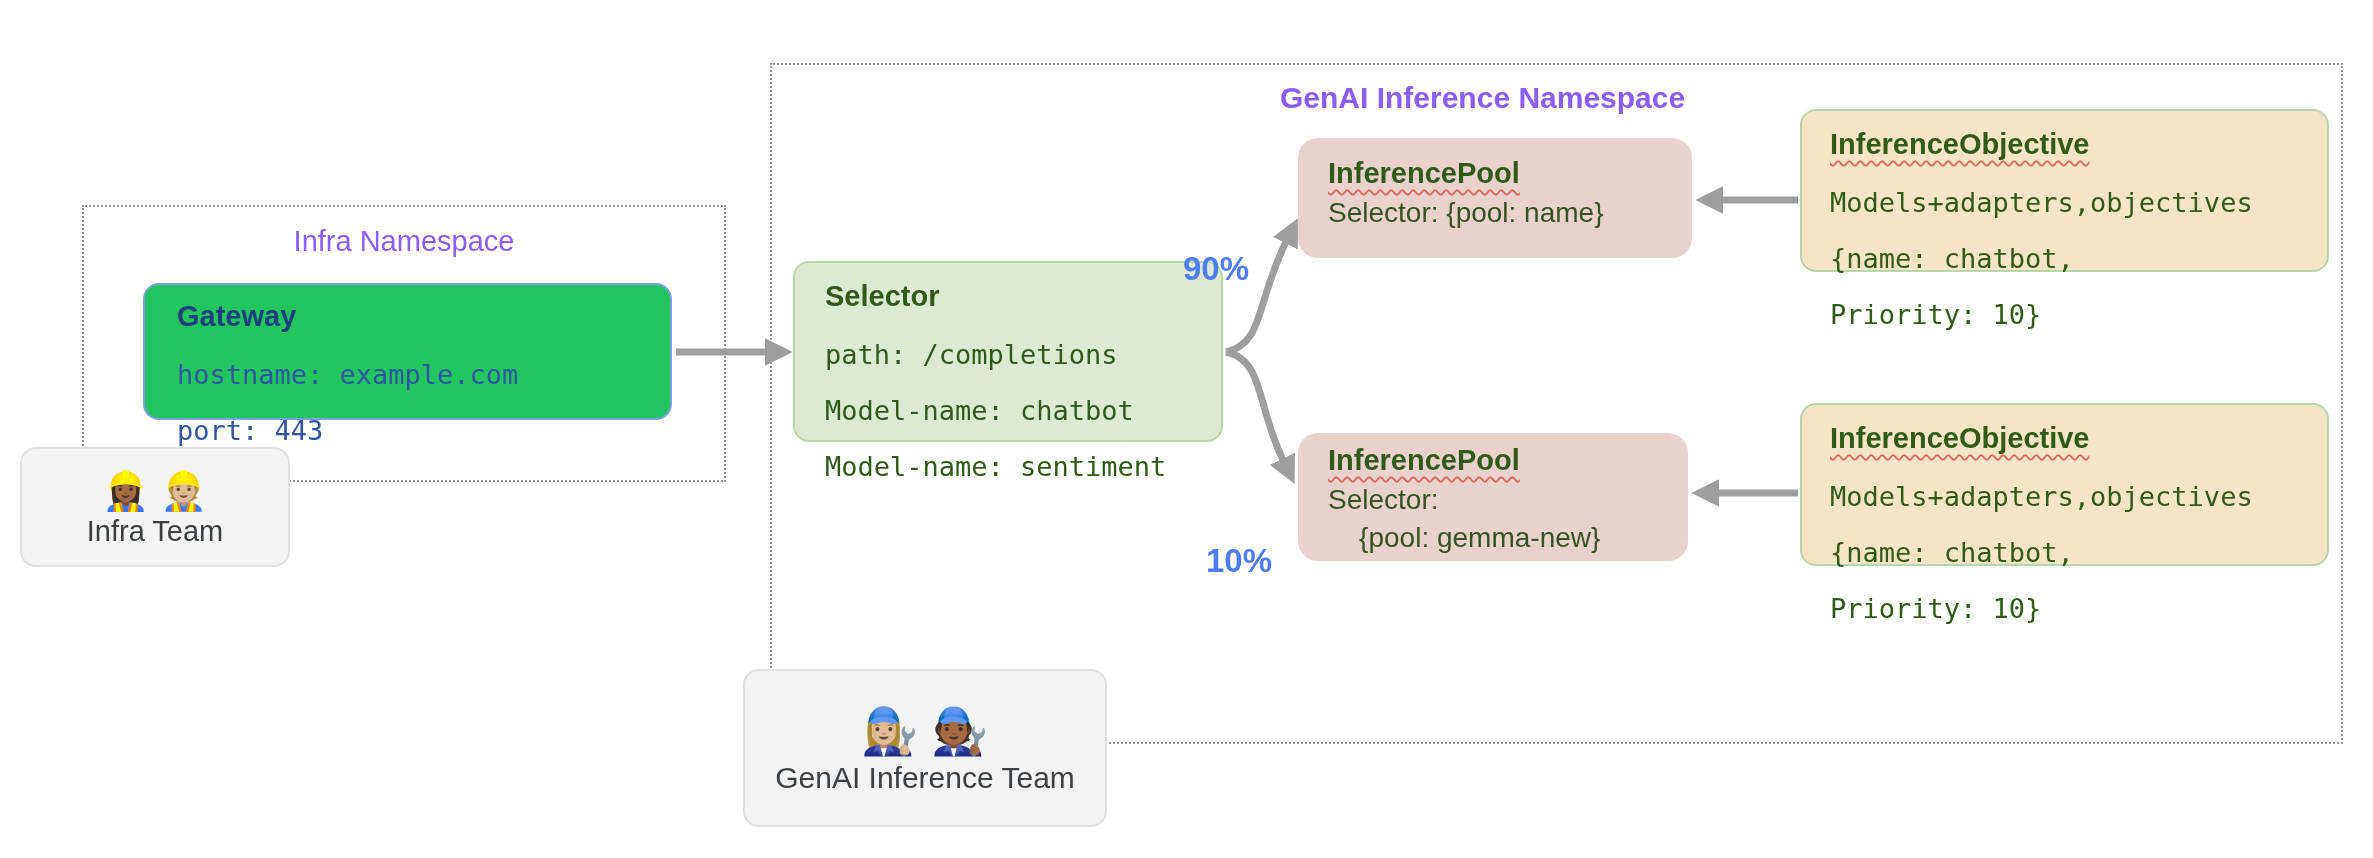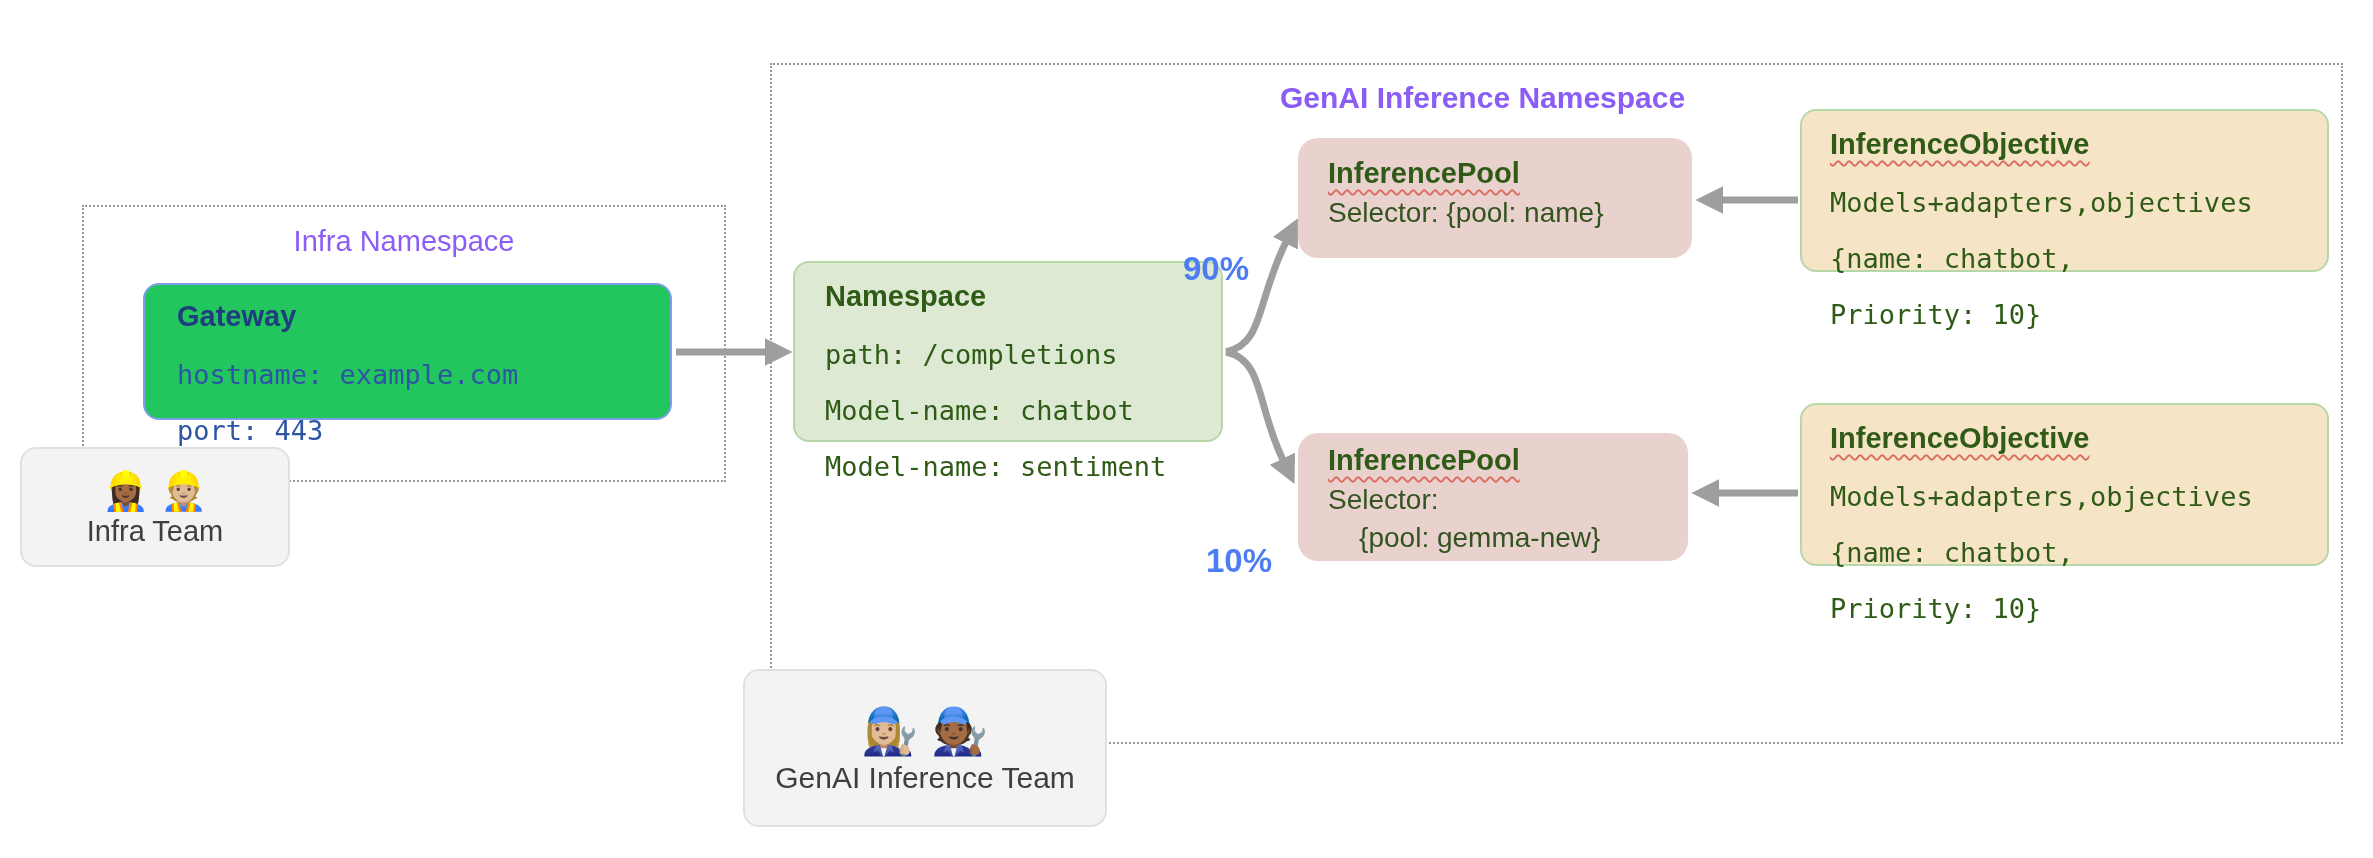--- a/index.html
+++ b/index.html
@@ -92,21 +92,21 @@
     <path d="M 1798 493 L 1718 493" stroke="#9e9e9e" stroke-width="7" fill="none" marker-end="url(#ah)"></path>
   </svg>
 
   <div class="box" id="gateway">
     <div class="box-title">Gateway</div>
     <div class="mono">hostname: example.com</div>
     <div class="mono">port: 443</div>
   </div>
 
   <div class="box" id="httproute">
-    <div class="box-title green-t">Namespace</div>
+    <div class="box-title green-t">Selector</div>
     <div class="mono green-t">path: /completions</div>
     <div class="mono green-t">Model-name: chatbot</div>
     <div class="mono green-t">Model-name: sentiment</div>
   </div>
 
   <div class="weight" id="w90">90%</div>
   <div class="weight" id="w10">10%</div>
 
   <div class="box" id="pool-top">
     <div class="box-title green-t">

